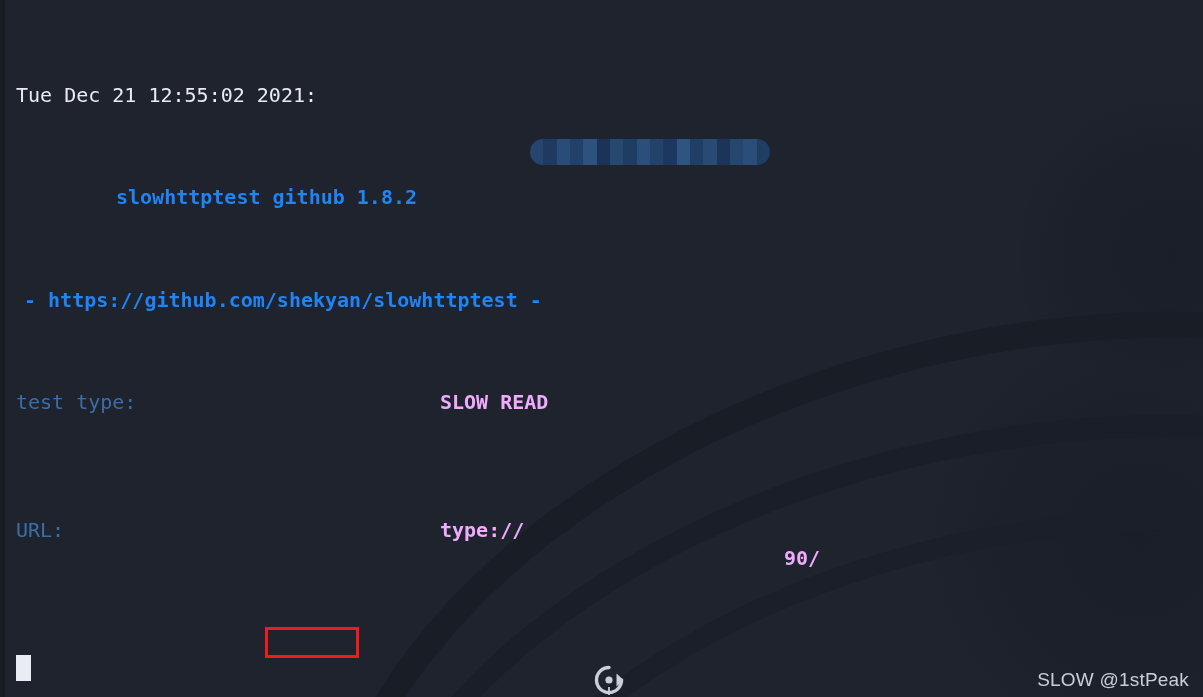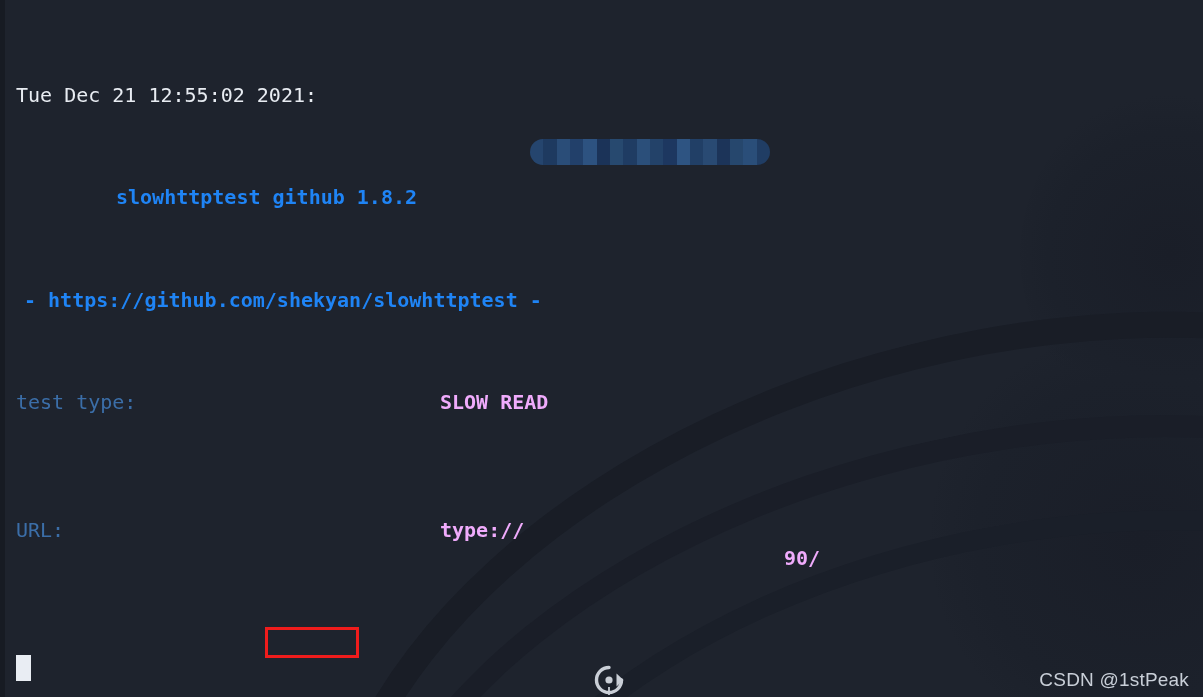--- a/index.html
+++ b/index.html
@@ -235,15 +235,15 @@
 
   <div class="spinner">
     <svg viewBox="0 0 34 34" width="34" height="34" aria-hidden="true">
       <path d="M17 4.5 A12.5 12.5 0 1 0 29.5 17" fill="none" stroke="#d9dee6" stroke-width="3.4" stroke-linecap="round"></path>
       <path d="M24.5 10.5 L31.5 17 L24.5 23.5 Z" fill="#d9dee6"></path>
       <circle cx="17" cy="17" r="3.6" fill="#d9dee6"></circle>
       <rect x="16.1" y="24" width="1.8" height="8" fill="#d9dee6"></rect>
     </svg>
   </div>
 
-  <div class="watermark">CSDN @1stPeak</div>
+  <div class="watermark">SLOW @1stPeak</div>
 
 </div>
 
 </body></html>

